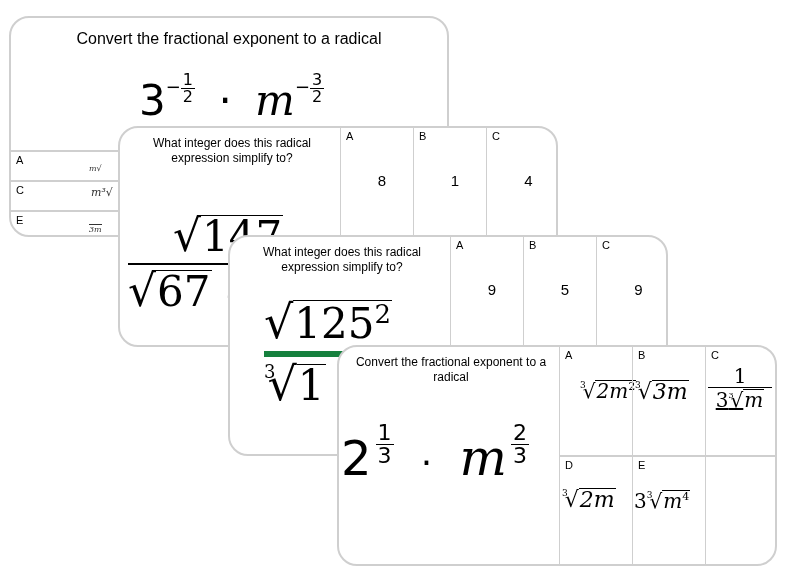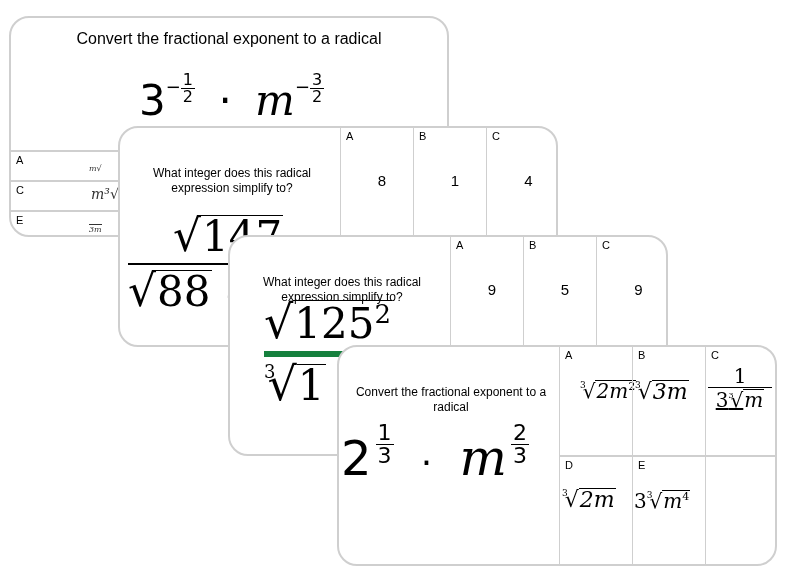--- a/index.html
+++ b/index.html
@@ -2,21 +2,21 @@
 <html><head>
 <meta charset="utf-8">
 <style>
   html, body { margin: 0; padding: 0; background: #ffffff; }
   body { width: 800px; height: 585px; position: relative; overflow: hidden; font-family: "Liberation Sans", sans-serif; }
   .card {
     position: absolute; width: 440px; height: 221px; box-sizing: border-box;
     background: #fff; border: 2px solid #cfcfcf; border-radius: 20px; overflow: hidden;
   }
   .q { position: absolute; left: 0; top: 0; width: 220px; height: 100%; }
-  .q-text { position: absolute; top: 8px; left: 8px; right: 4px; text-align: center; font-size: 12px; line-height: 15px; color: #000; margin-top: 30px; }
+  .q-text { position: absolute; top: 8px; left: 8px; right: 4px; text-align: center; font-size: 12px; line-height: 15px; color: #000; }
   .grid { position: absolute; left: 220px; top: 0; right: 0; bottom: 0; }
   .cell { position: absolute; box-sizing: border-box; border-left: 1.5px solid #cfcfcf; }
   .cell.rowline { border-top: 2px solid #cfcfcf; }
   .cell-label { position: absolute; top: 2px; left: 5px; font-size: 11px; color: #000; }
   .cell-val { position: absolute; top: 44px; width: 100%; text-align: center; font-size: 15px; color: #000; padding-left: 10px; box-sizing: border-box; }
   .math { font-family: "DejaVu Serif", serif; color: #000; position: absolute; white-space: nowrap; }
   .sans-math { font-family: "DejaVu Sans", sans-serif; }
   .it { font-style: italic; }
   .frac { display: inline-flex; flex-direction: column; align-items: center; vertical-align: middle; }
   .frac .num { border-bottom: 1.5px solid #000; padding: 0 2px; line-height: 1; }
@@ -44,38 +44,38 @@
           <span class="den">2</span>
         </span></span>
   </div>
   <div class="c1-tbl">
     <div class="c1-row">
         <span class="lbl">A</span>
         <span class="frag">m√</span>
       </div>
     <div class="c1-row">
         <span class="lbl">C</span>
-        <span class="frag" style="font-size:14px; top:4px; left:80px;">m³√</span>
+        <span class="frag" style="font-size:11px; top:4px; left:80px;">m³√</span>
       </div>
     <div class="c1-row">
         <span class="lbl">E</span>
         <span class="frag" style="border-top:1px solid #333;">3m</span>
       </div>
   </div>
 </div>
 
 <div class="card" style="left:118px; top:126px;">
   <div class="q">
     <div class="q-text">What integer does this radical expression simplify to?</div>
     <div class="math" style="left:8px; top:82px; font-size:42px;">
       <div style="text-align:center; width:200px; margin-left:0px; border-bottom:2px solid #000; padding-bottom:2px;">
         <span style="font-size:44px;">√</span><span class="radicand">147</span>
       </div>
       <div style="white-space:nowrap;">
-        <span style="font-size:44px;">√</span><span class="radicand">88</span>
+        <span style="font-size:44px;">√</span><span class="radicand">67</span>
         <span style="font-size:30px;">−</span>
       </div>
     </div>
   </div>
   <div class="grid">
     <div class="cell" style="left:0; top:0; width:73px; height:110px;">
       <span class="cell-label">A</span>
       <span class="cell-val">8</span>
     </div>
     <div class="cell" style="left:73px; top:0; width:73px; height:110px;">

